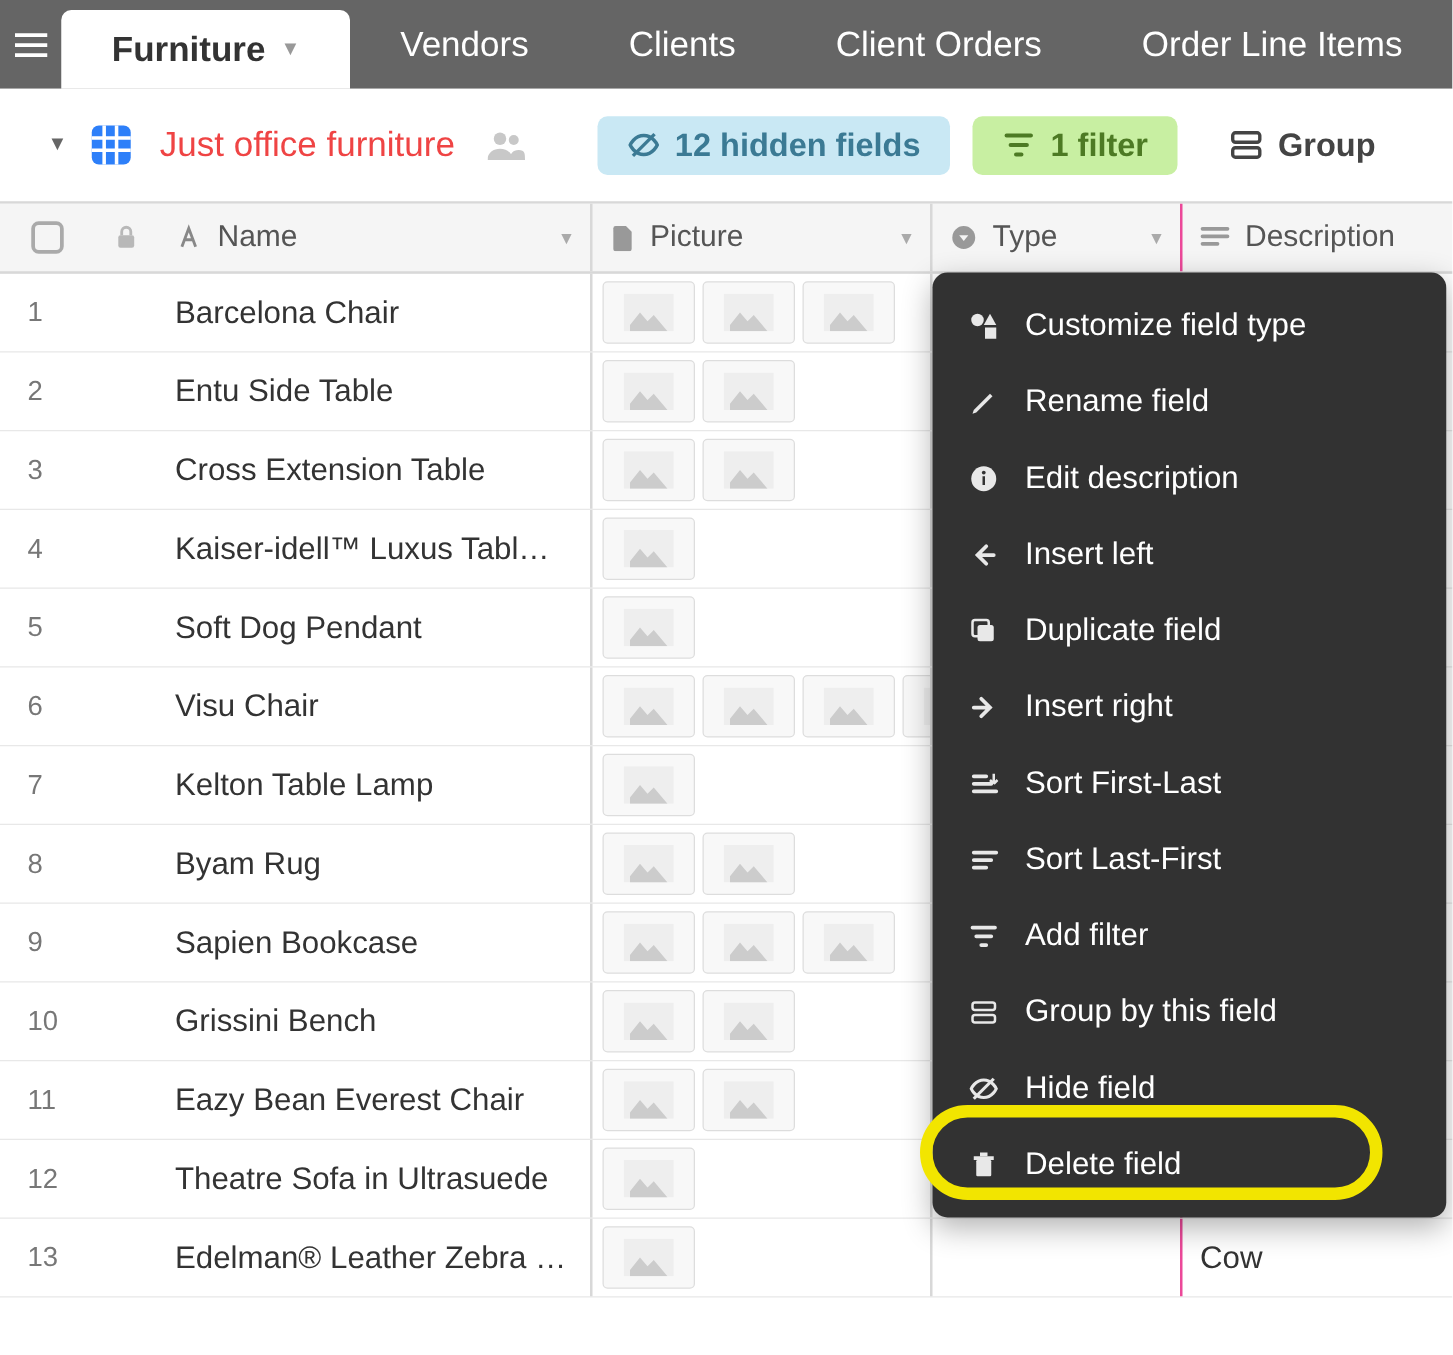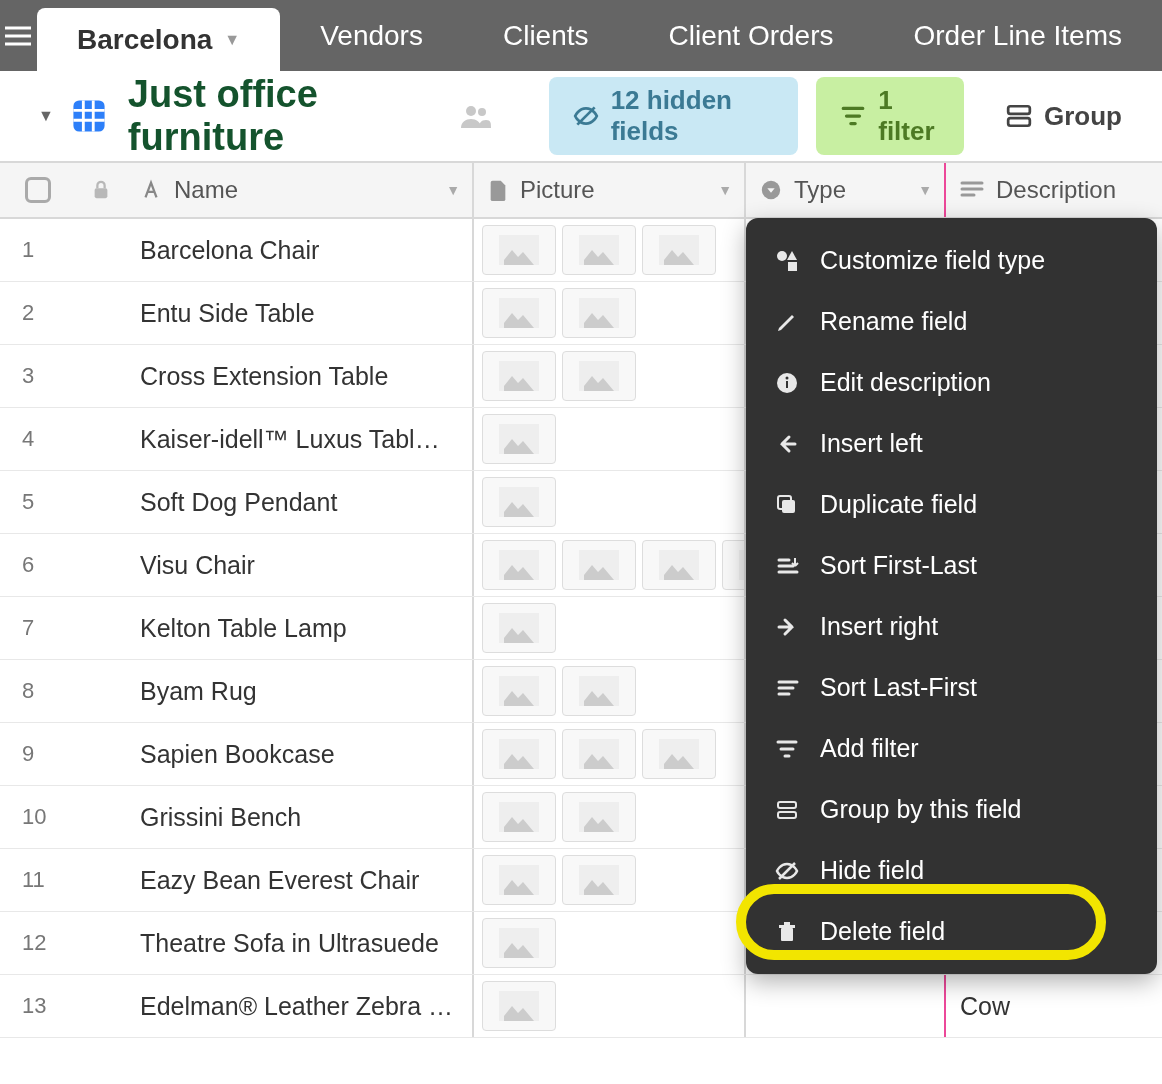--- a/index.html
+++ b/index.html
@@ -67,23 +67,23 @@
     color: #666;
     cursor: pointer;
   }
   .view-grid-icon {
     width: 34px; height: 34px;
     display: inline-flex;
     align-items: center;
     justify-content: center;
   }
   .view-name {
-    font-size: 38px;
-    font-weight: 700;
-    color: #14532d;
+    font-size: 28px;
+    font-weight: 400;
+    color: #ef4444;
     margin-left: 4px;
   }
   .collab-icon {
     color: #c0c0c0;
     font-size: 26px;
     margin-left: 8px;
   }
   .pill {
     display: inline-flex;
     align-items: center;
@@ -207,21 +207,21 @@
 </head>
 <body>
 
 <div class="tab-bar">
   <div class="burger">
     <svg width="26" height="20" viewBox="0 0 26 20">
         <path d="M0 2h26M0 10h26M0 18h26" stroke="#fff" stroke-width="3"></path>
       </svg>
   </div>
   <div class="tab active">
-    <span>Barcelona</span>
+    <span>Furniture</span>
     <span class="caret">▼</span>
   </div>
   <div class="tab">
     <span>Vendors</span>
   </div>
   <div class="tab">
     <span>Clients</span>
   </div>
   <div class="tab">
     <span>Client Orders</span>
@@ -645,33 +645,33 @@
         <svg width="24" height="24" viewBox="0 0 24 24">
           <rect x="7" y="7" width="13" height="13" rx="2" fill="#e8e8e8"></rect>
           <rect x="3" y="3" width="13" height="13" rx="2" fill="none" stroke="#e8e8e8" stroke-width="2"></rect>
         </svg>
       </span>
       <span>Duplicate field</span>
     </div>
     <div class="ctx-item">
       <span class="mi">
         <svg width="24" height="24" viewBox="0 0 24 24">
+          <path d="M10 5l7 7-7 7M17 12H4" fill="none" stroke="#e8e8e8" stroke-width="3" stroke-linecap="round"></path>
+        </svg>
+      </span>
+      <span>Insert right</span>
+    </div>
+    <div class="ctx-item">
+      <span class="mi">
+        <svg width="24" height="24" viewBox="0 0 24 24">
           <path d="M4 6h10M4 12h14M4 18h18" stroke="#e8e8e8" stroke-width="3" stroke-linecap="round"></path>
           <path d="M20 4v8m0 0l-3-3m3 3l3-3" fill="none" stroke="#e8e8e8" stroke-width="2"></path>
         </svg>
       </span>
       <span>Sort First-Last</span>
-    </div>
-    <div class="ctx-item">
-      <span class="mi">
-        <svg width="24" height="24" viewBox="0 0 24 24">
-          <path d="M10 5l7 7-7 7M17 12H4" fill="none" stroke="#e8e8e8" stroke-width="3" stroke-linecap="round"></path>
-        </svg>
-      </span>
-      <span>Insert right</span>
     </div>
     <div class="ctx-item">
       <span class="mi">
         <svg width="24" height="24" viewBox="0 0 24 24">
           <path d="M4 6h18M4 12h14M4 18h10" stroke="#e8e8e8" stroke-width="3" stroke-linecap="round"></path>
         </svg>
       </span>
       <span>Sort Last-First</span>
     </div>
     <div class="ctx-item">

